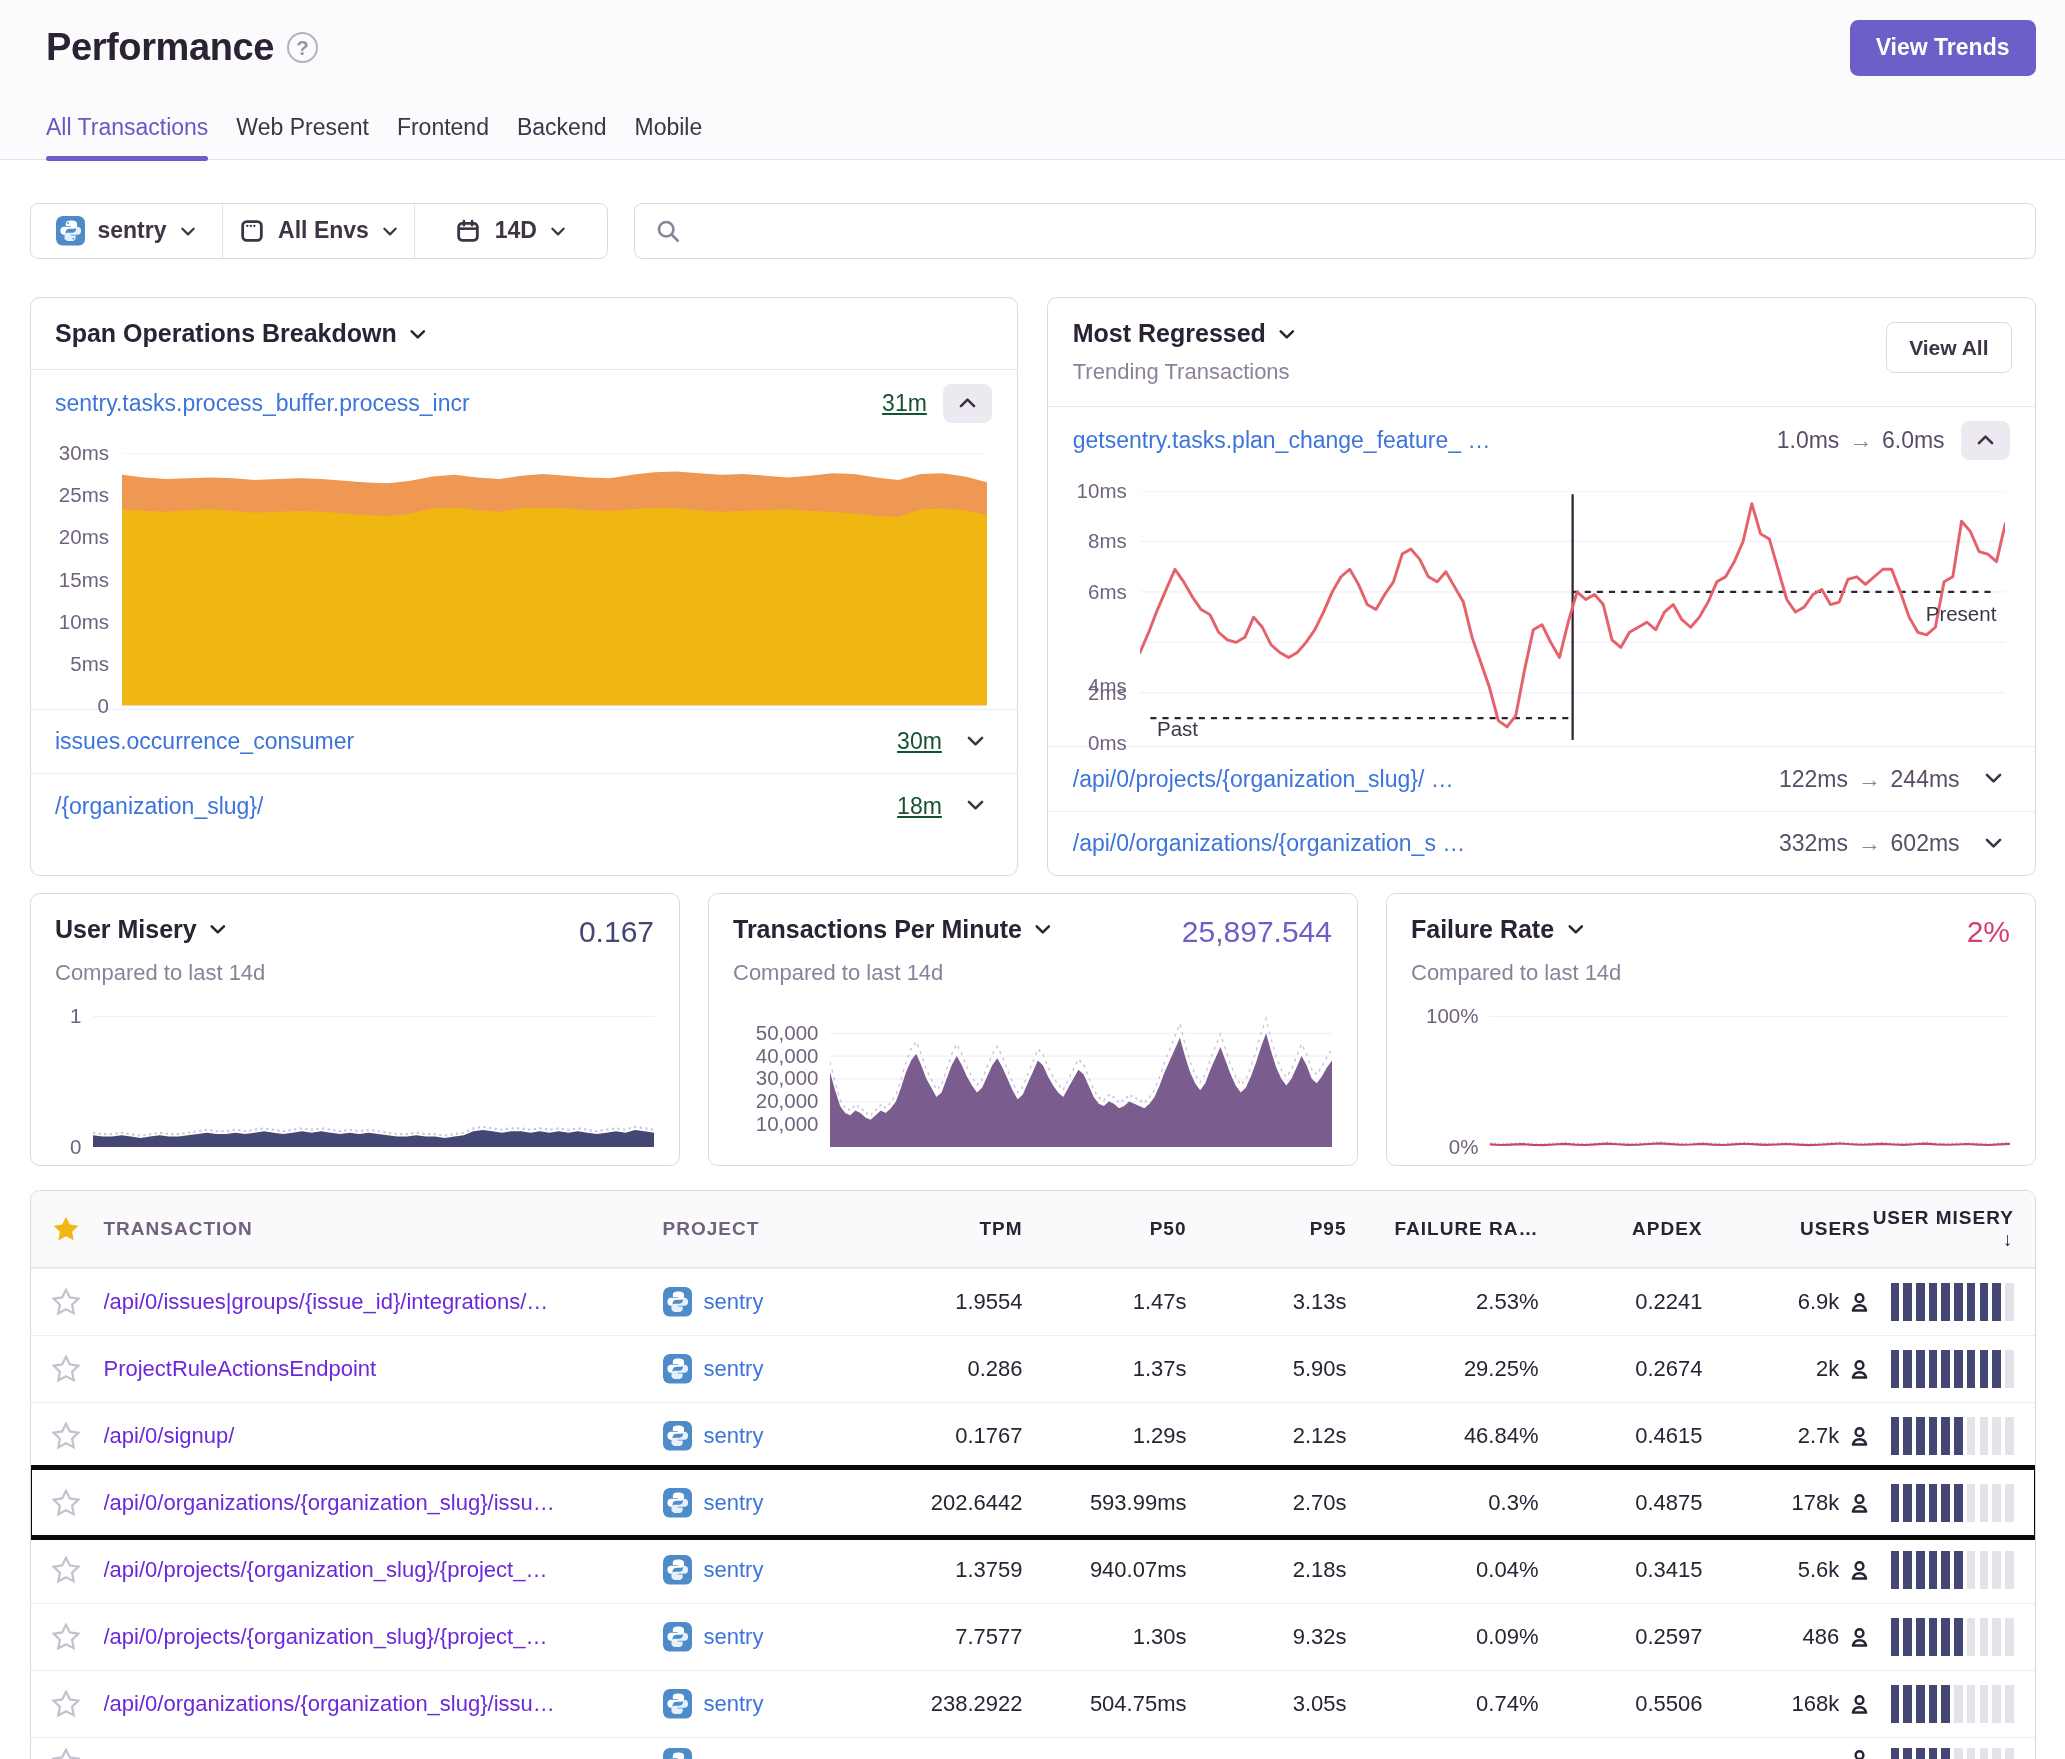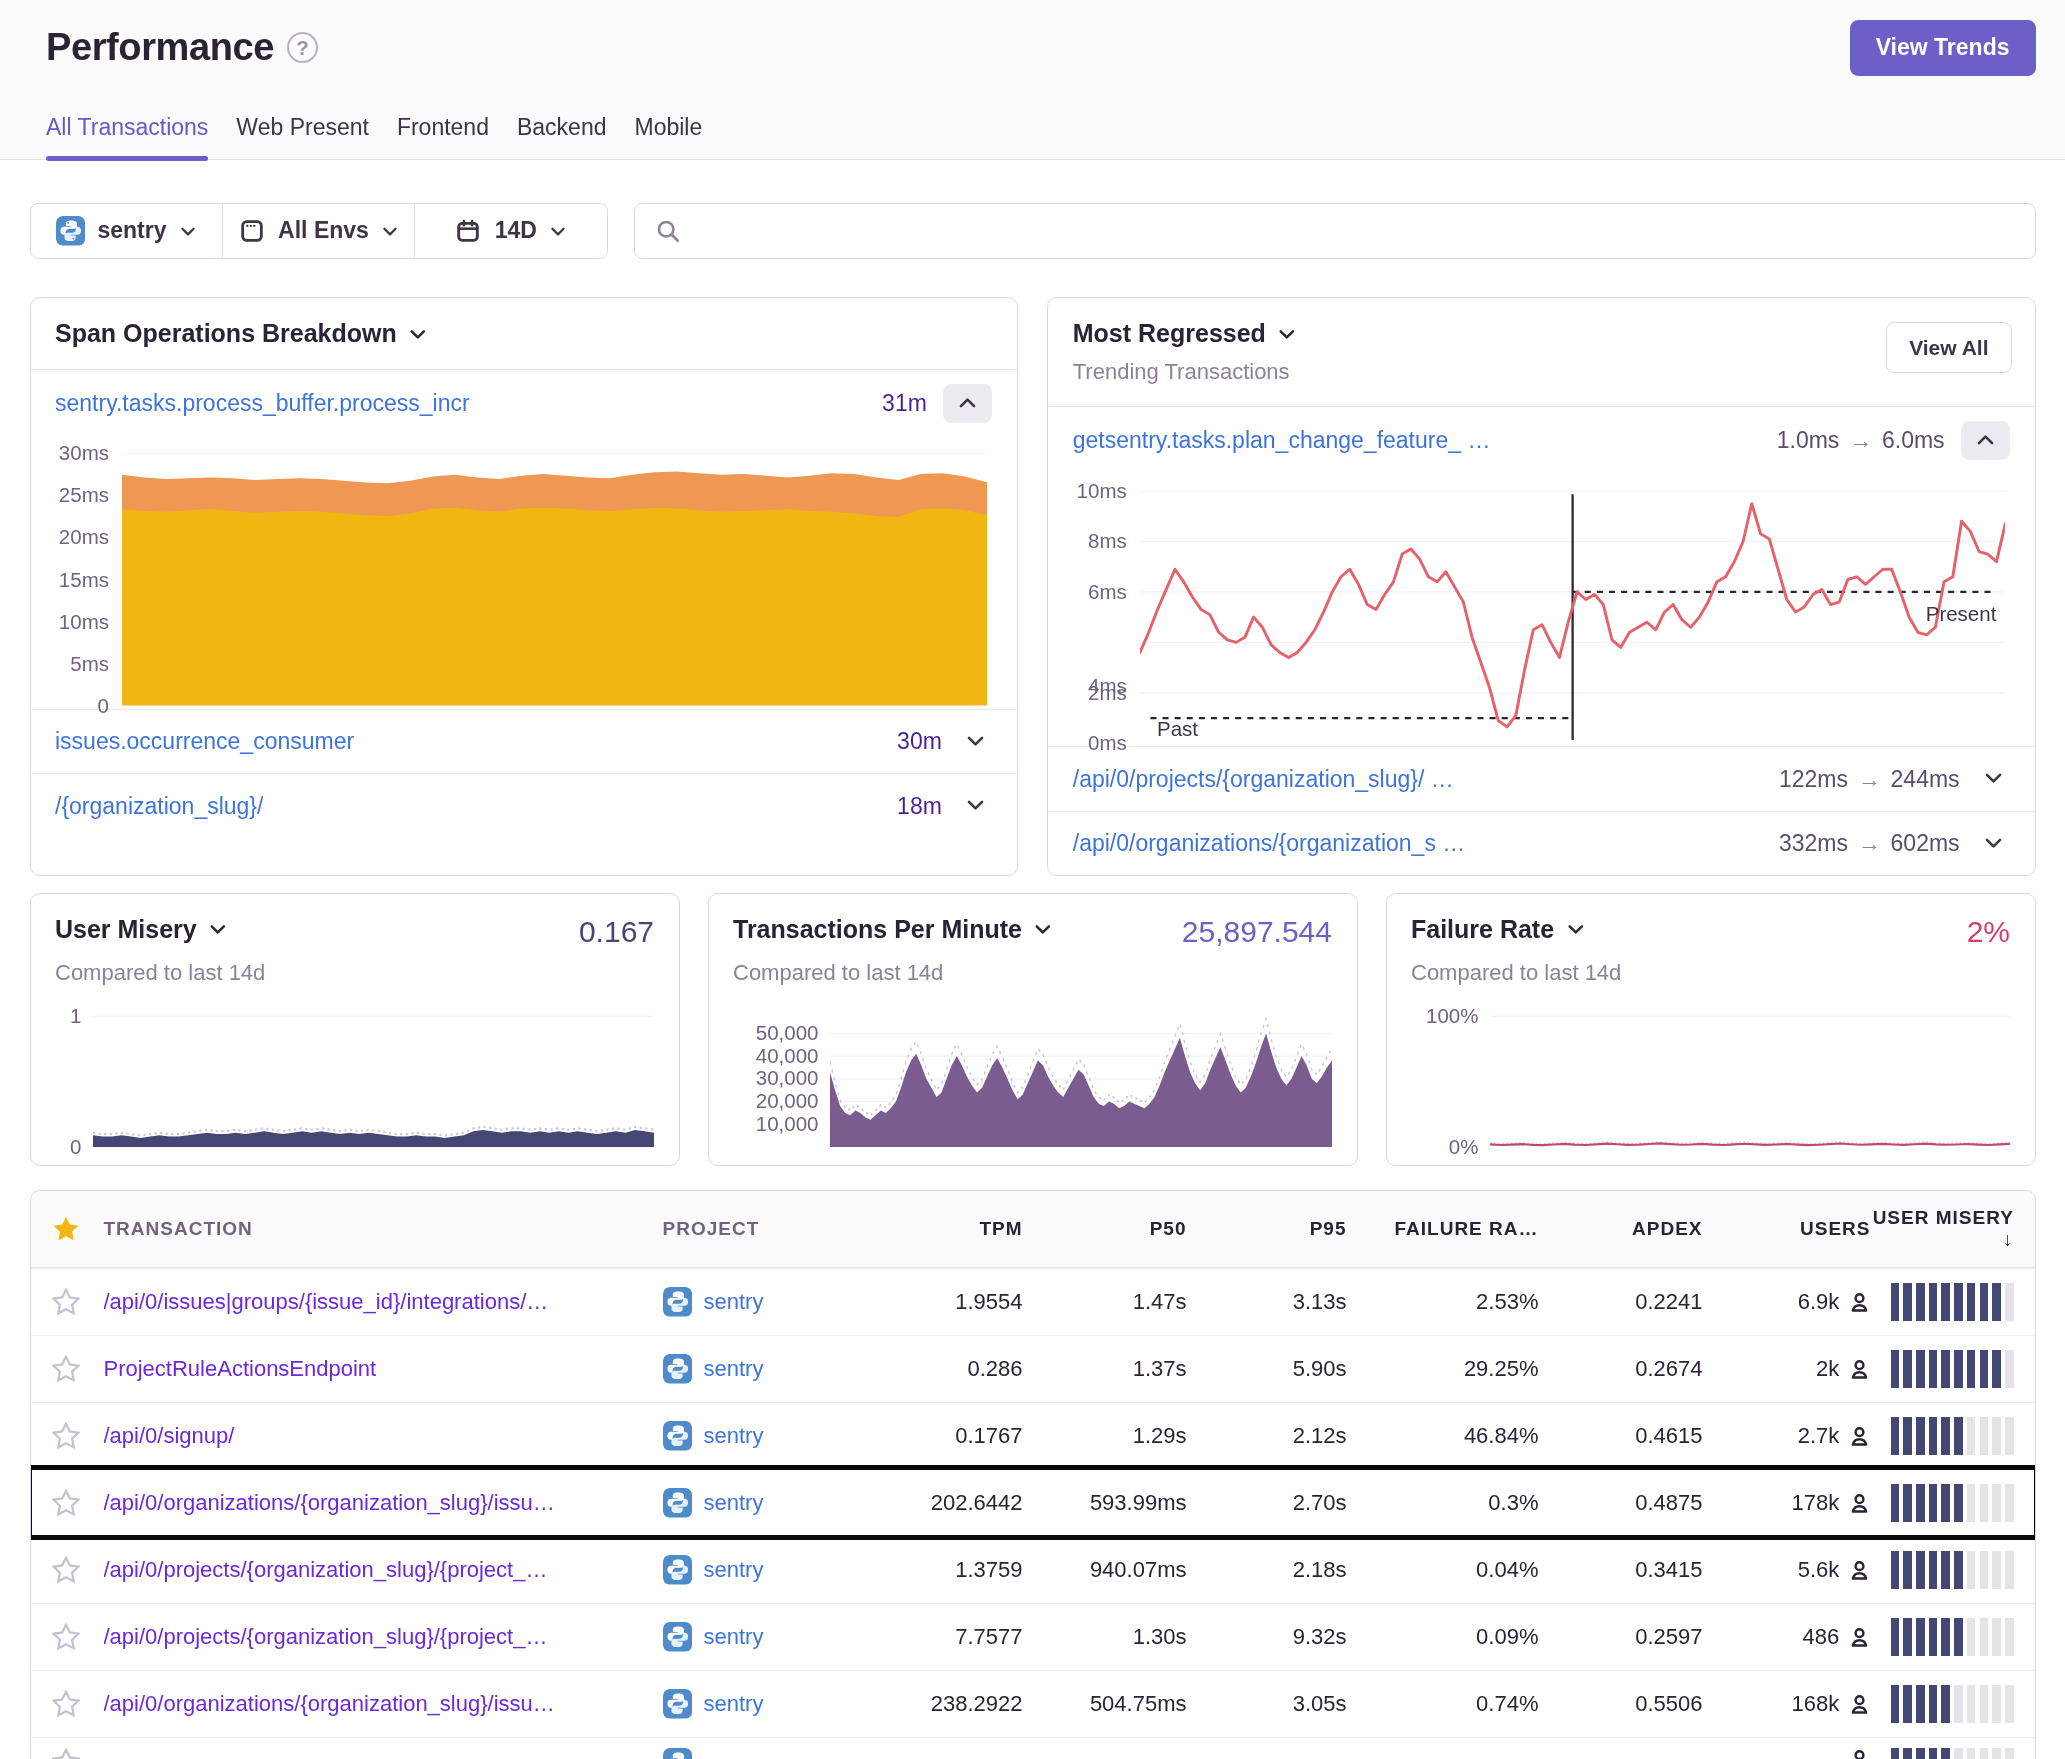--- a/index.html
+++ b/index.html
@@ -40,21 +40,21 @@
   .panel-head { padding:21px 24.5px 21px; border-bottom:1.6px solid #EAE5EF; position:relative; }
   .panel-title { font-size:25px; font-weight:700; color:#2B2233; display:flex; align-items:center; gap:11.5px; }
   .panel-sub { font-size:22px; color:#8D8199; margin-top:11.5px; }
   .view-all { position:absolute; right:23px; top:24.5px; border:1.6px solid #DCD6E2; border-radius:8.2px;
     background:#fff; font-size:21px; font-weight:700; color:#3E3446; padding:12.3px 22px; cursor:pointer; }
   .prow { display:flex; align-items:center; justify-content:space-between; padding:14px 24.5px; }
   .prow.sep { border-top:1.6px solid #F0ECF3; padding:16.4px 24.5px;gap:40px; }
   .plink { font-size:23px; color:#3D74DB; text-decoration:none; white-space:nowrap;
     overflow:hidden; text-overflow:ellipsis; max-width:62%; cursor:pointer; }
   .pright { display:flex; align-items:center; gap:16.4px; }
-  .pval { font-size:23px; color:#4c1d95; }
+  .pval { font-size:23px; color:#14532d;text-decoration:underline; }
   .trend-vals { font-size:23px; color:#5A4D68; display:flex; align-items:center; gap:9.8px; }
   .trend-arrow { color:#8D8199; font-size:23px; }
   .collapse-btn { width:49px; height:39px; background:#ECE9F0; border-radius:8.2px; border:none;
     display:flex; align-items:center; justify-content:center; color:#3E3446; cursor:pointer; }
   .chev-plain { color:#3E3446; background:none; border:none; padding:3.3px 6.5px; cursor:pointer; }
   .chart-zone { display:flex; height:272px; padding:16.4px 29.5px 3.3px 11.5px; }
   .yaxis { width:80px; position:relative; font-size:20.5px; color:#71637E; }
   .yaxis span { position:absolute; right:13px; transform:translateY(-50%); white-space:nowrap; }
   .plot { flex:1; position:relative; }
   .plot svg { position:absolute; inset:0; width:100%; height:100%; }

